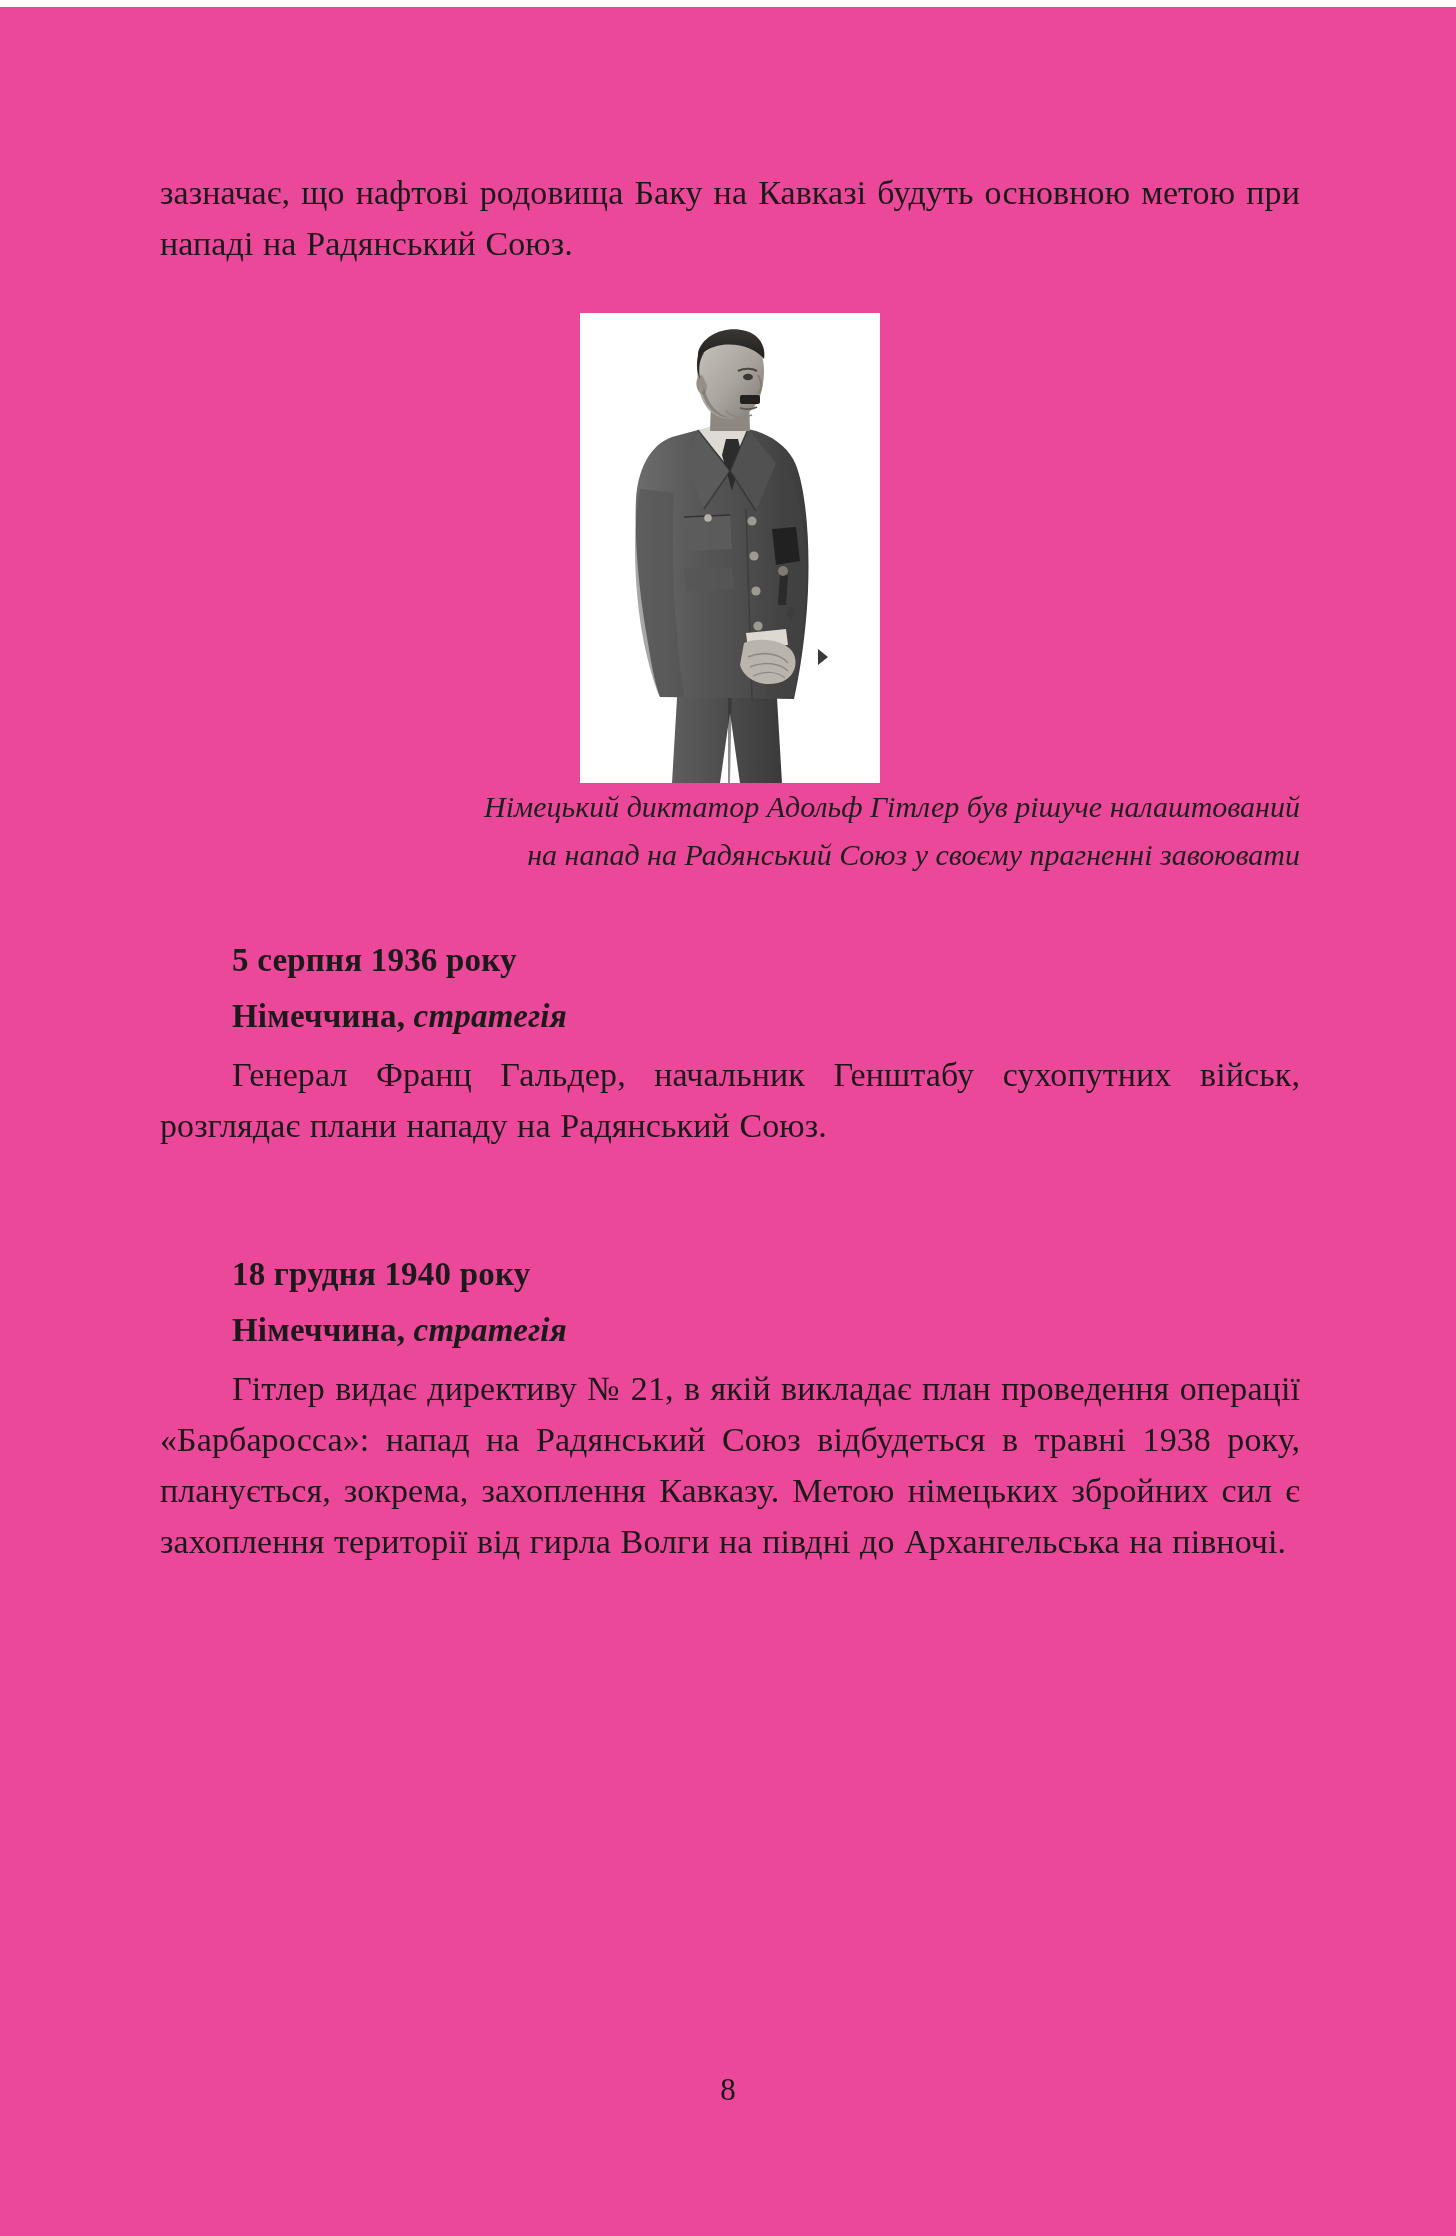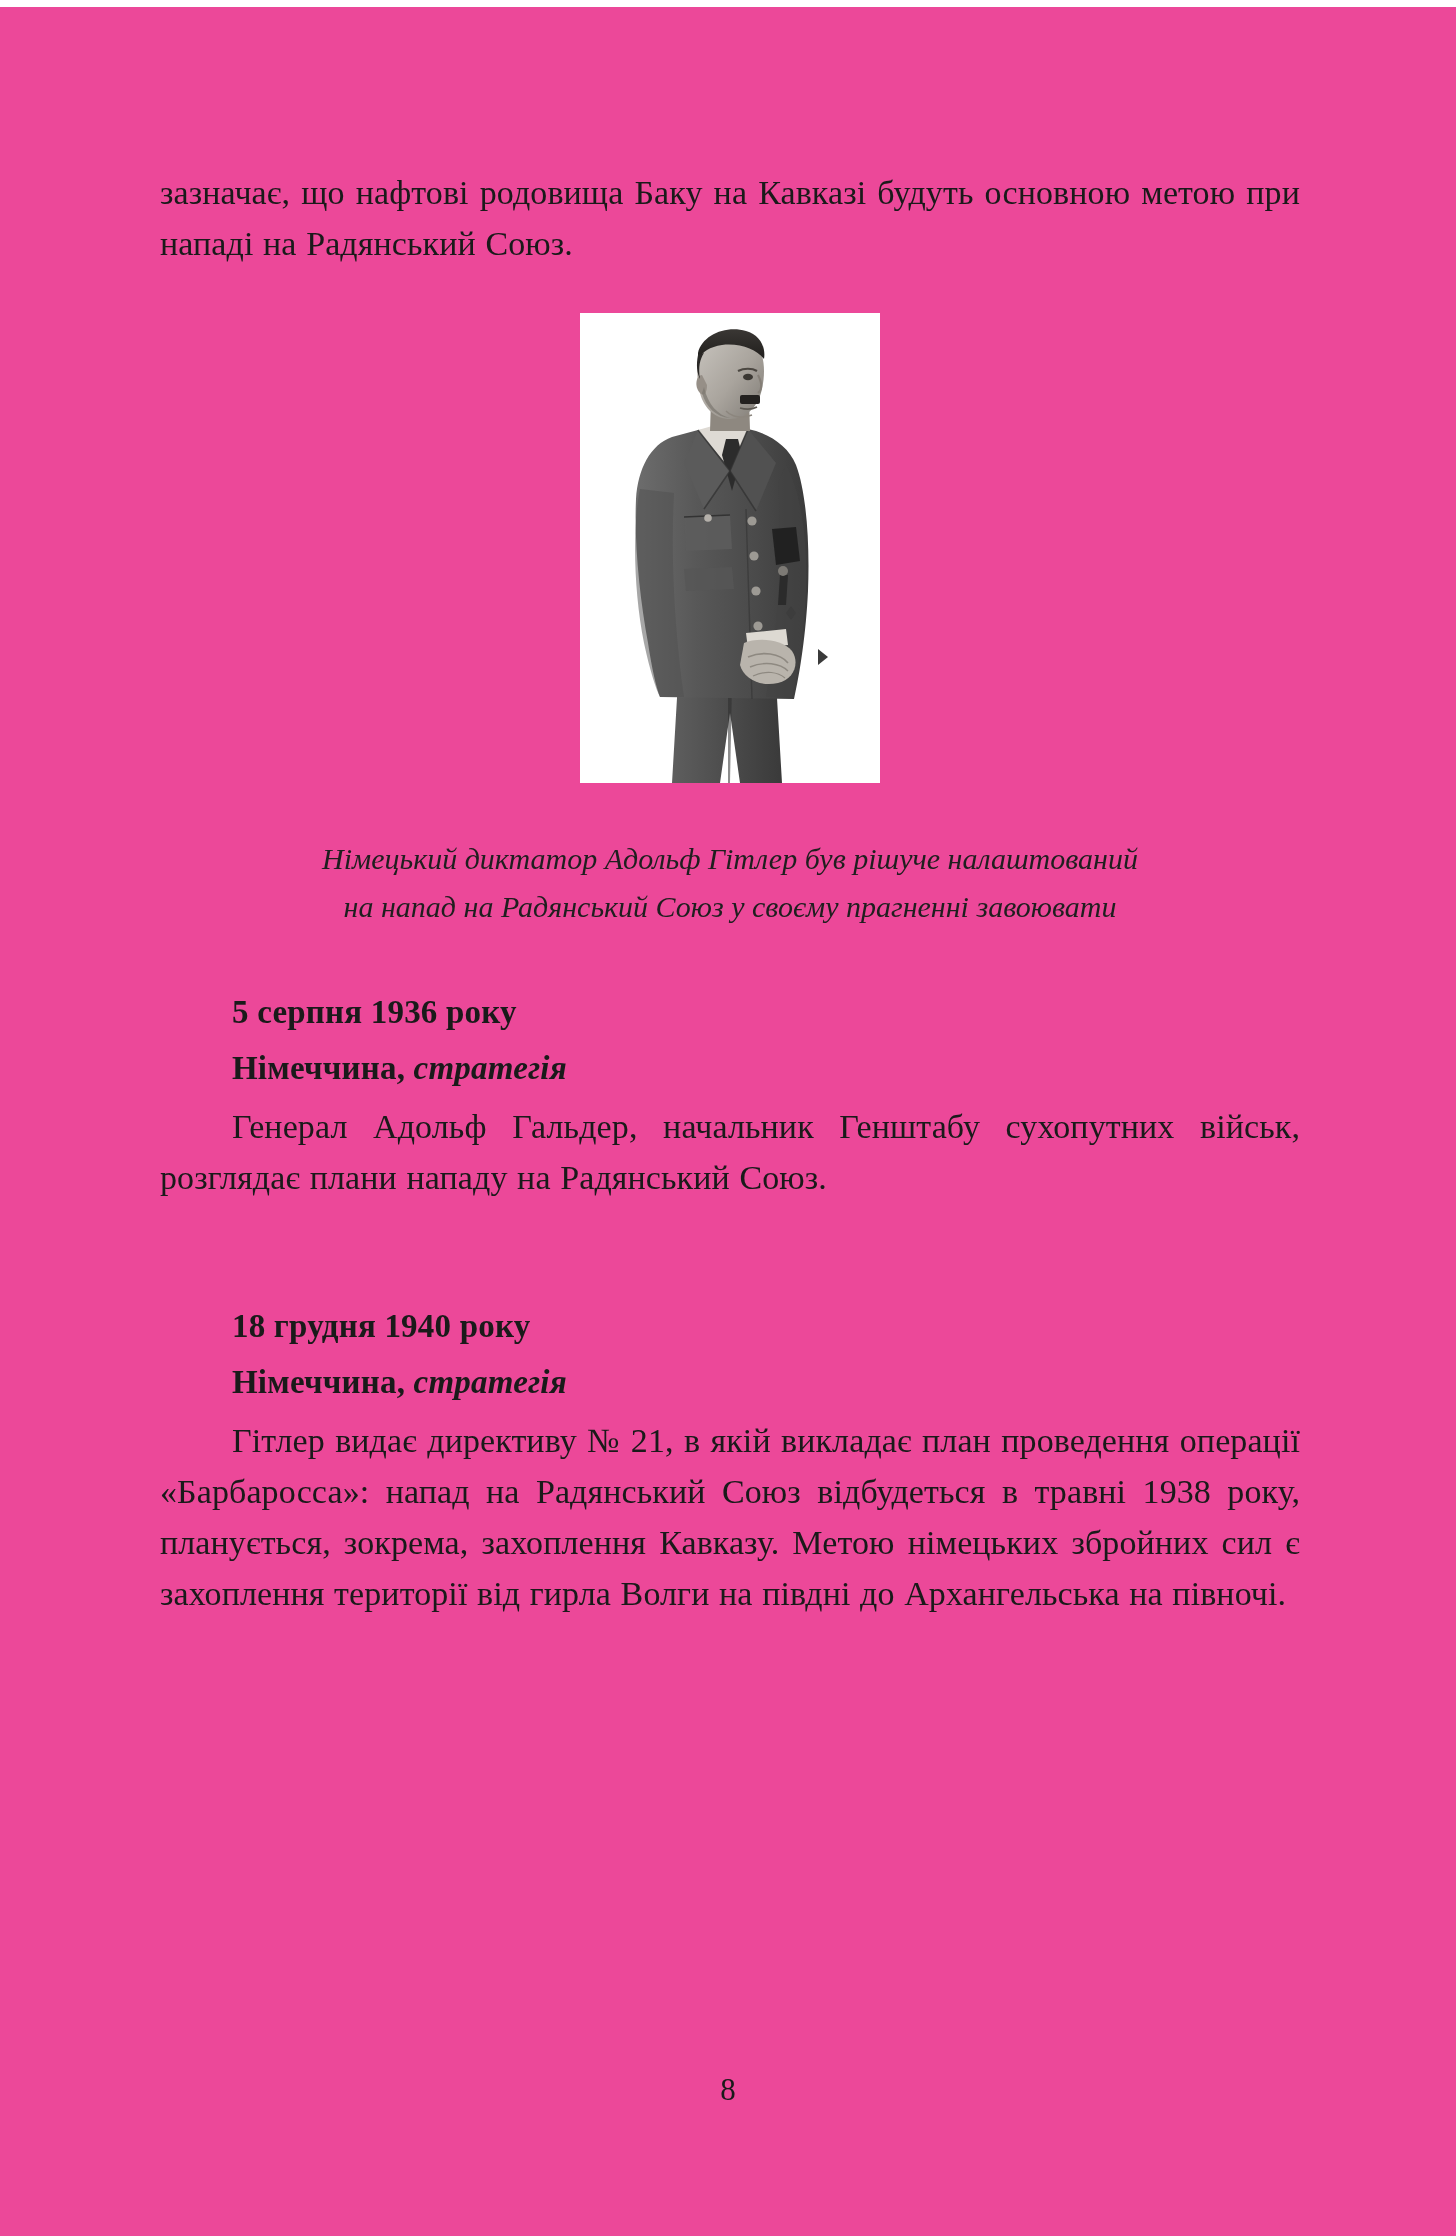--- a/index.html
+++ b/index.html
@@ -56,25 +56,24 @@
     display: flex;
     justify-content: center;
   }
   .figure-photo {
     width: 300px;
     height: 470px;
     display: block;
   }
 
   .caption {
-    margin-top: 52px;
     font-style: italic;
     font-size: 30px;
     line-height: 48px;
-    text-align: center;
+    text-align: right;
     color: #1f1f1f;
   }
   .caption .cap-line { display: block; }
 
   
   .entry {
     margin-top: 58px;
   }
   .entry-date {
     font-weight: bold;
@@ -238,21 +237,21 @@
       <span class="cap-line">Німецький диктатор Адольф Гітлер був рішуче налаштований</span>
       <span class="cap-line">на напад на Радянський Союз у своєму прагненні завоювати</span>
     </div>
 
     <div class="entry">
       <div class="entry-date">5 серпня 1936 року</div>
       <div class="entry-place">
         <span class="place">Німеччина,</span>
         <span class="kind">стратегія</span>
       </div>
-      <p class="para indent entry-body">Генерал Адольф Гальдер, начальник Генштабу сухопутних військ, розглядає плани нападу на Радянський Союз.</p>
+      <p class="para indent entry-body">Генерал Франц Гальдер, начальник Генштабу сухопутних військ, розглядає плани нападу на Радянський Союз.</p>
     </div>
 
     <div class="gap-lg"></div>
 
     <div class="entry">
       <div class="entry-date">18 грудня 1940 року</div>
       <div class="entry-place">
         <span class="place">Німеччина,</span>
         <span class="kind">стратегія</span>
       </div>

